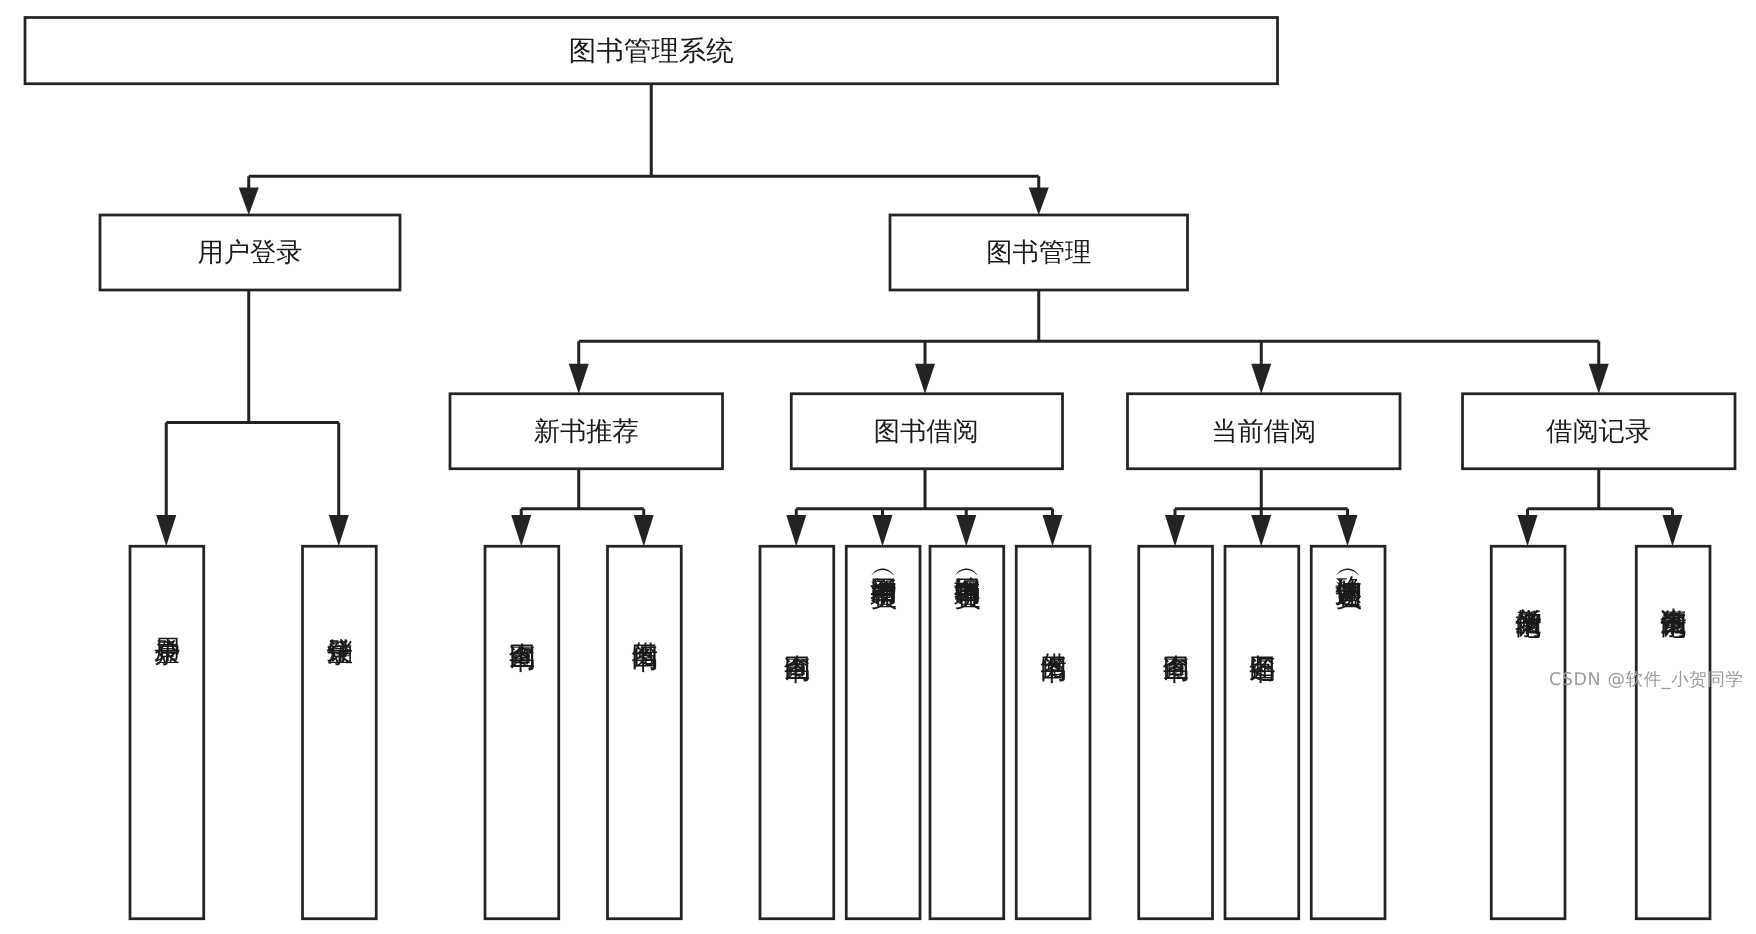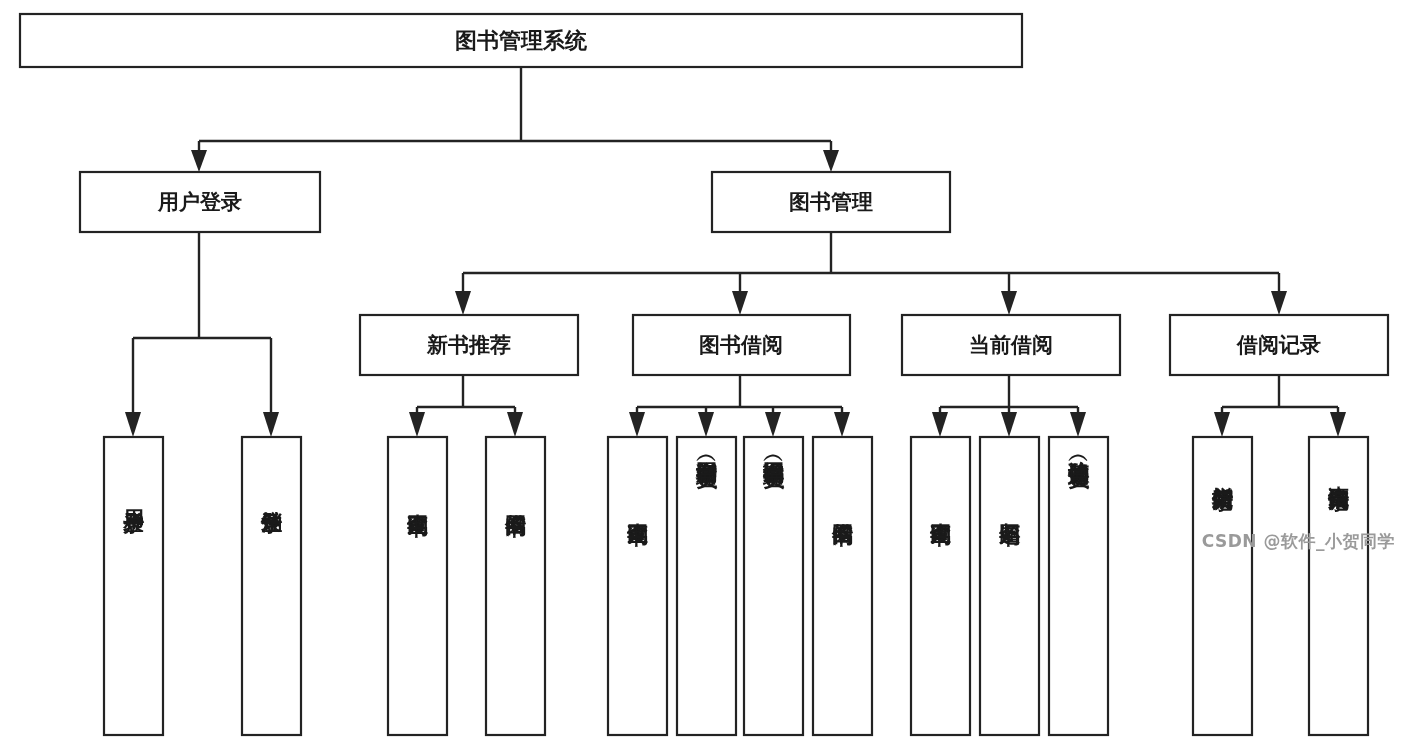--- a/index.html
+++ b/index.html
@@ -12,21 +12,20 @@
     width: 1405px;
     height: 747px;
     overflow: hidden;
     font-family: "DejaVu Sans", "Liberation Sans", sans-serif;
   }
   #diagram-root {
     position: relative;
     width: 1405px;
     height: 559px;
     background: #ffffff;
-    font-weight: bold;
   }
   svg#flowchart {
     position: absolute;
     top: 0;
     left: 0;
     width: 1405px;
     height: 747px;
     display: block;
   }
   .node-box {
@@ -74,21 +73,21 @@
     line-height: 1.08;
     letter-spacing: 1px;
     color: #1a1a1a;
     white-space: nowrap;
   }
   #watermark {
     position: absolute;
     right: 10px;
     bottom: 6px;
     font-family: "DejaVu Sans", "Liberation Sans", sans-serif;
-    font-size: 17px;
+    font-size: 14px;
     color: #9a9a9a;
     letter-spacing: 0.5px;
     white-space: nowrap;
   }
 </style>
 </head>
 <body>
 
 <div id="diagram-root">
 

